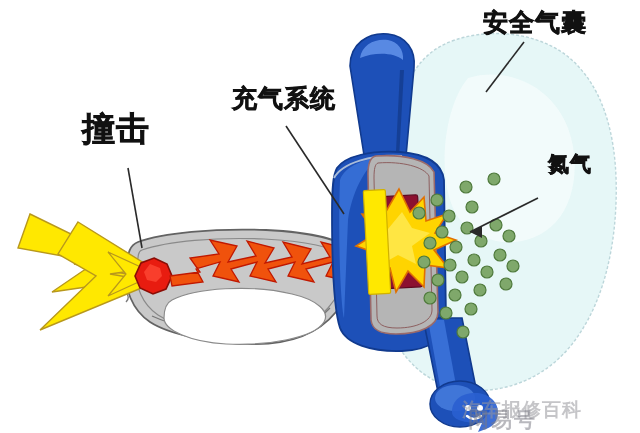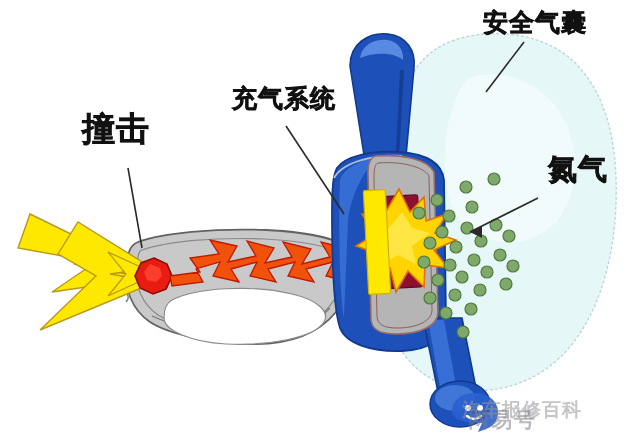--- a/index.html
+++ b/index.html
@@ -15,21 +15,21 @@
     font-weight:700;
     letter-spacing:1px;
     white-space:nowrap;
     font-family:"DejaVu Sans","Liberation Sans",sans-serif;
     -webkit-text-stroke:0.7px #111111;
   }
   #lbl-sensor{left:82px;top:112px;font-size:33px;line-height:34px;text-align:center;}
   #lbl-sensor span{display:block;}
   #lbl-inflator{left:232px;top:82px;font-size:25px;}
   #lbl-airbag{left:483px;top:6px;font-size:25px;}
-  #lbl-nitrogen{left:548px;top:150px;font-size:29px;}
+  #lbl-nitrogen{left:548px;top:150px;font-size:21px;}
   #watermark{
     position:absolute;left:448px;top:392px;width:192px;height:41px;
     pointer-events:none;
   }
   #wm-text{
     position:absolute;left:14px;top:5px;width:178px;height:32px;
     color:rgba(150,150,155,.55);
     font-size:19px;font-weight:700;letter-spacing:1px;white-space:nowrap;
     font-family:"DejaVu Sans","Liberation Sans",sans-serif;
   }

